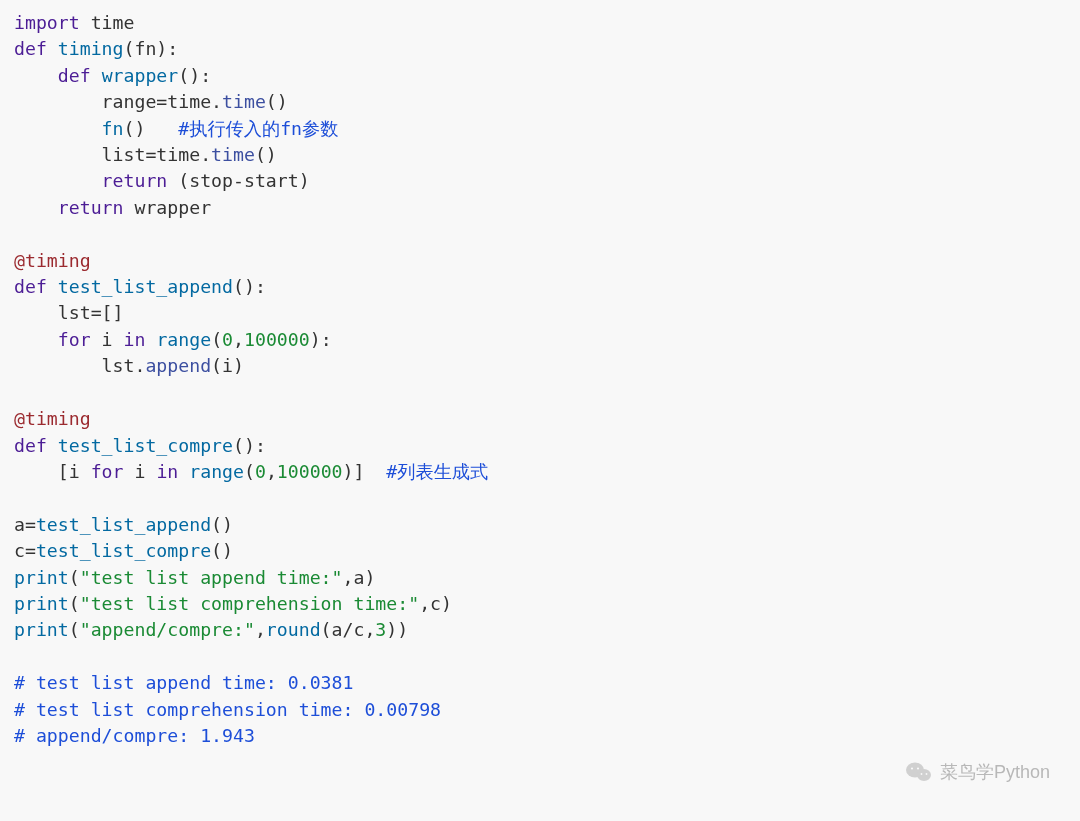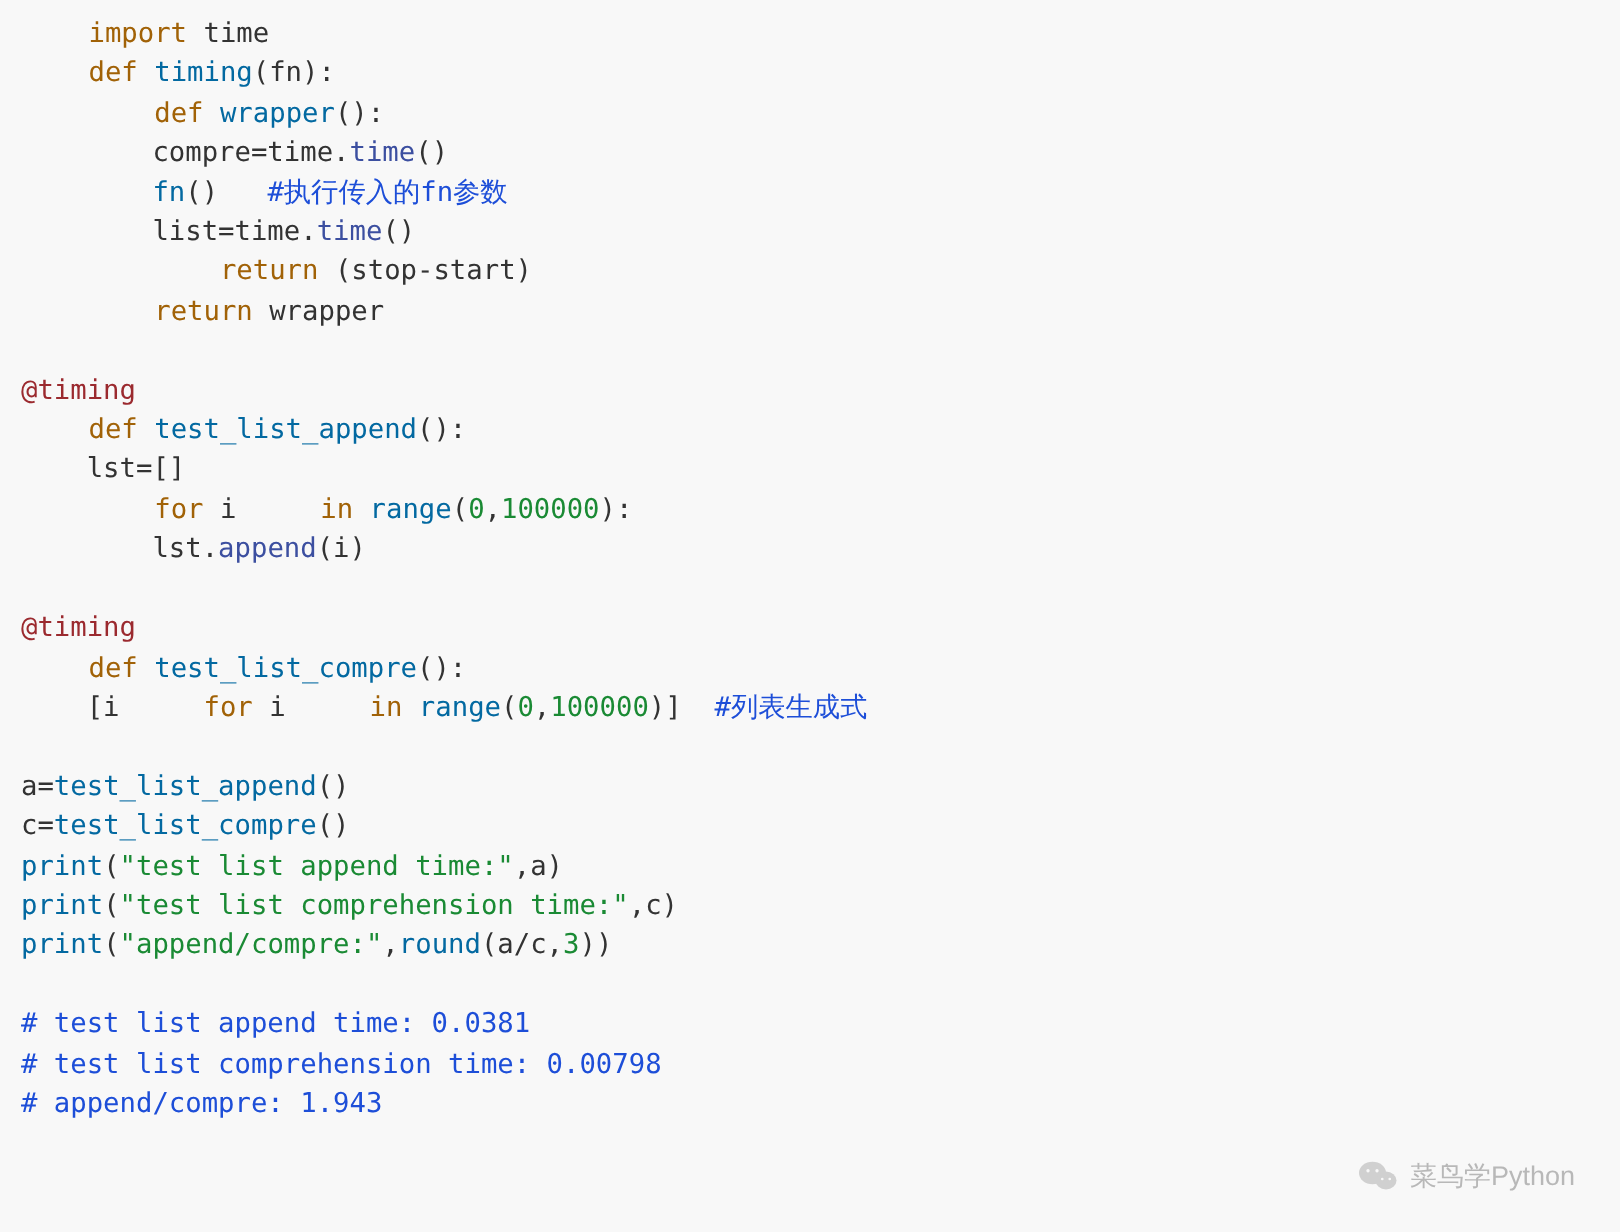--- a/index.html
+++ b/index.html
@@ -16,51 +16,51 @@
     position: relative;
   }
   pre.code {
     margin: 0;
     padding: 10px 14px;
     white-space: pre;
     font-family: inherit;
     font-size: inherit;
     line-height: inherit;
   }
-  .kw  { color: #a16207; margin-left: 45px; }
+  .kw  { color: #4c1d95; }
   .fn  { color: #0369a1; }   
   .attr{ color: #3c4fa0; }   
   .dec { color: #9b2a2f; }   
   .cmt { color: #1d4ed8; }   
   .num { color: #1a8a34; }   
   .str { color: #1a8a34; }   
   .plain { color: #333; }
 
   .watermark {
     position: absolute;
     right: 30px;
-    bottom: 24px;
+    bottom: 36px;
     display: flex;
     align-items: center;
     gap: 8px;
     color: #b8b8b8;
     font-family: "PingFang SC","Microsoft YaHei",sans-serif;
     font-size: 18px;
     user-select: none;
     pointer-events: none;
   }
   .watermark svg { display:block; }
 </style>
 </head>
 <body>
 
 <pre class="code" id="code-block"><span><span class="kw">import</span><span class="plain"> time</span></span>
 <span><span class="kw">def</span><span class="plain"> </span><span class="fn">timing</span><span class="plain">(fn):</span></span>
 <span><span class="plain">    </span><span class="kw">def</span><span class="plain"> </span><span class="fn">wrapper</span><span class="plain">():</span></span>
-<span><span class="plain">        compre=time.</span><span class="attr">time</span><span class="plain">()</span></span>
+<span><span class="plain">        range=time.</span><span class="attr">time</span><span class="plain">()</span></span>
 <span><span class="plain">        </span><span class="fn">fn</span><span class="plain">()   </span><span class="cmt">#执行传入的fn参数</span></span>
 <span><span class="plain">        list=time.</span><span class="attr">time</span><span class="plain">()</span></span>
 <span><span class="plain">        </span><span class="kw">return</span><span class="plain"> (stop-start)</span></span>
 <span><span class="plain">    </span><span class="kw">return</span><span class="plain"> wrapper</span></span>
 <span></span>
 <span><span class="dec">@timing</span></span>
 <span><span class="kw">def</span><span class="plain"> </span><span class="fn">test_list_append</span><span class="plain">():</span></span>
 <span><span class="plain">    lst=[]</span></span>
 <span><span class="plain">    </span><span class="kw">for</span><span class="plain"> i </span><span class="kw">in</span><span class="plain"> </span><span class="fn">range</span><span class="plain">(</span><span class="num">0</span><span class="plain">,</span><span class="num">100000</span><span class="plain">):</span></span>
 <span><span class="plain">        lst.</span><span class="attr">append</span><span class="plain">(i)</span></span>

